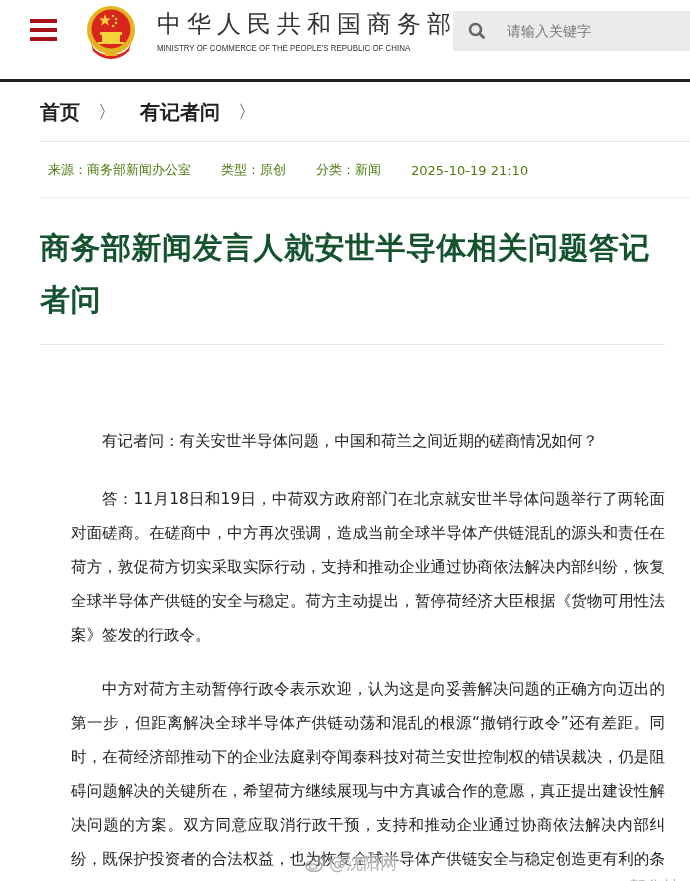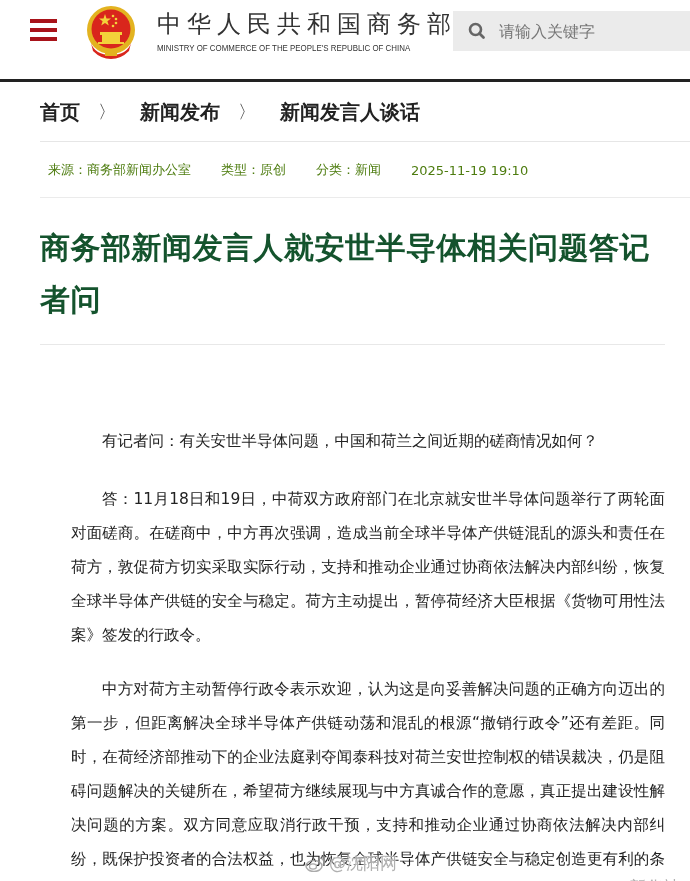--- a/index.html
+++ b/index.html
@@ -14,21 +14,21 @@
   .menu-btn span:nth-child(2) { top: 9px; }
   .menu-btn span:nth-child(3) { top: 18px; }
 
   .emblem { position: absolute; left: 85px; top: 5px; width: 52px; height: 55px; }
   .brand { position: absolute; left: 157px; top: 10px; }
   .brand-cn { font-size: 24px; letter-spacing: 6px; color: #333; font-weight: normal; white-space: nowrap; line-height: 28px; }
   .brand-en { font-size: 8.5px; color: #333; letter-spacing: 0; margin-top: 5px; white-space: nowrap; font-family: "Liberation Sans", sans-serif; transform: scaleX(0.93); transform-origin: left; }
 
   .search { position: absolute; left: 453px; top: 11px; width: 237px; height: 40px; background: #ebebeb; display: flex; align-items: center; cursor: text; }
   .search-icon { width: 20px; height: 20px; margin-left: 14px; }
-  .search input { border: none; background: transparent; outline: none; margin-left: 12px; font-size: 16px; color: #666; width: 180px; font-family: "DejaVu Sans", sans-serif; }
+  .search input { border: none; background: transparent; outline: none; margin-left: 20px; font-size: 14px; color: #666; width: 180px; font-family: "DejaVu Sans", sans-serif; }
   .search input::placeholder { color: #777; }
 
   
   .breadcrumb { position: absolute; left: 40px; top: 100px; right: 0; height: 42px; border-bottom: 1px solid #e6e6e6; display: flex; align-items: flex-start; }
   .crumb { font-size: 20px; font-weight: bold; color: #222; cursor: pointer; line-height: 24px; white-space: nowrap; }
   .crumb-sep { font-size: 18px; color: #444; margin: 0 24px 0 18px; line-height: 24px; font-weight: normal; }
 
   
   .meta { position: absolute; left: 40px; top: 143px; right: 0; height: 55px; border-bottom: 1px solid #ebebeb; display: flex; align-items: center; padding-left: 8px; font-size: 13px; color: #4d7c0f; }
   .meta-item { margin-right: 30px; white-space: nowrap; }
@@ -83,30 +83,29 @@
       <circle cx="8.5" cy="8.5" r="5.5" fill="none" stroke="#666" stroke-width="2.6"></circle>
       <line x1="12.5" y1="12.5" x2="16.5" y2="16.5" stroke="#666" stroke-width="2.8" stroke-linecap="round"></line>
     </svg>
     <input type="text" placeholder="请输入关键字" style="">
   </div>
 </header>
 
 <nav class="breadcrumb">
   <span class="crumb">首页</span>
   <span class="crumb-sep">〉</span>
-  <span class="crumb">新闻发布</span>
+  <span class="crumb">有记者问</span>
   <span class="crumb-sep">〉</span>
-  <span class="crumb">新闻发言人谈话</span>
 </nav>
 
 <div class="meta">
   <span class="meta-item">来源：商务部新闻办公室</span>
   <span class="meta-item">类型：原创</span>
   <span class="meta-item">分类：新闻</span>
-  <span class="meta-item">2025-11-19 19:10</span>
+  <span class="meta-item">2025-10-19 21:10</span>
 </div>
 
 <h1 class="title">商务部新闻发言人就安世半导体相关问题答记者问</h1>
 <div class="title-rule"></div>
 
 <article class="content">
   <p class="q">有记者问：有关安世半导体问题，中国和荷兰之间近期的磋商情况如何？</p>
   <p>答：11月18日和19日，中荷双方政府部门在北京就安世半导体问题举行了两轮面对面磋商。在磋商中，中方再次强调，造成当前全球半导体产供链混乱的源头和责任在荷方，敦促荷方切实采取实际行动，支持和推动企业通过协商依法解决内部纠纷，恢复全球半导体产供链的安全与稳定。荷方主动提出，暂停荷经济大臣根据《货物可用性法案》签发的行政令。</p>
   <p>中方对荷方主动暂停行政令表示欢迎，认为这是向妥善解决问题的正确方向迈出的第一步，但距离解决全球半导体产供链动荡和混乱的根源“撤销行政令”还有差距。同时，在荷经济部推动下的企业法庭剥夺闻泰科技对荷兰安世控制权的错误裁决，仍是阻碍问题解决的关键所在，希望荷方继续展现与中方真诚合作的意愿，真正提出建设性解决问题的方案。双方同意应取消行政干预，支持和推动企业通过协商依法解决内部纠纷，既保护投资者的合法权益，也为恢复全球半导体产供链安全与稳定创造更有利的条件。</p>
 </article>

